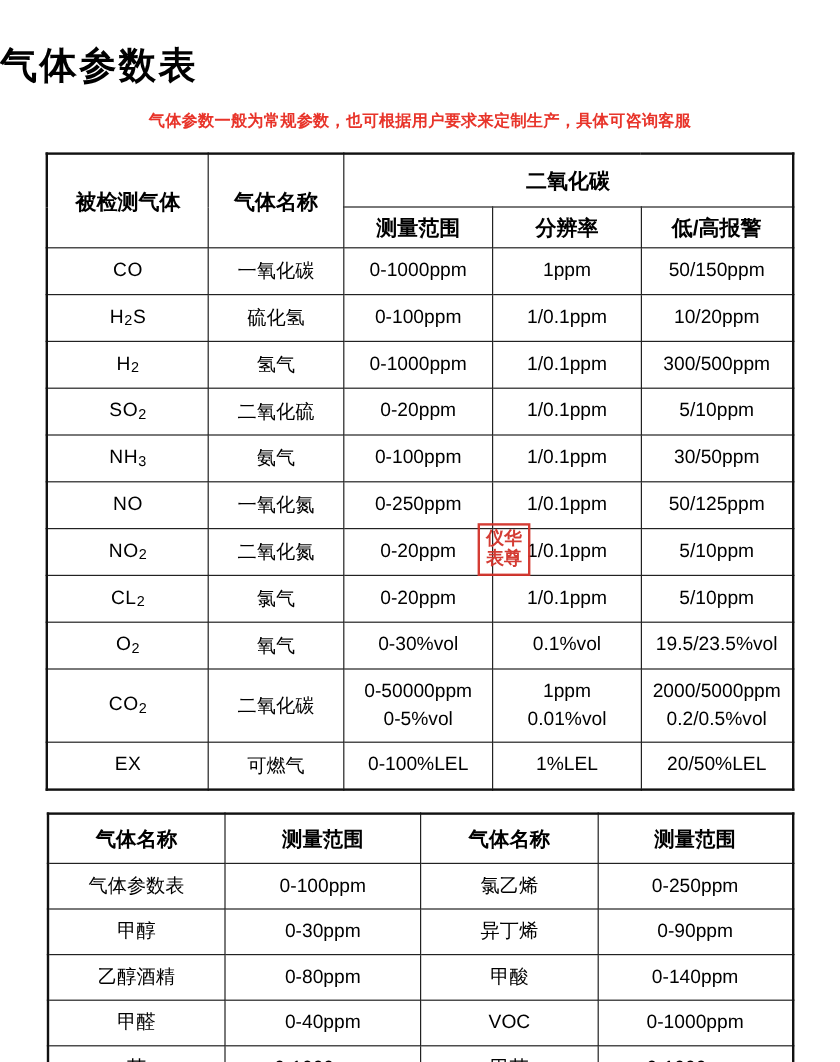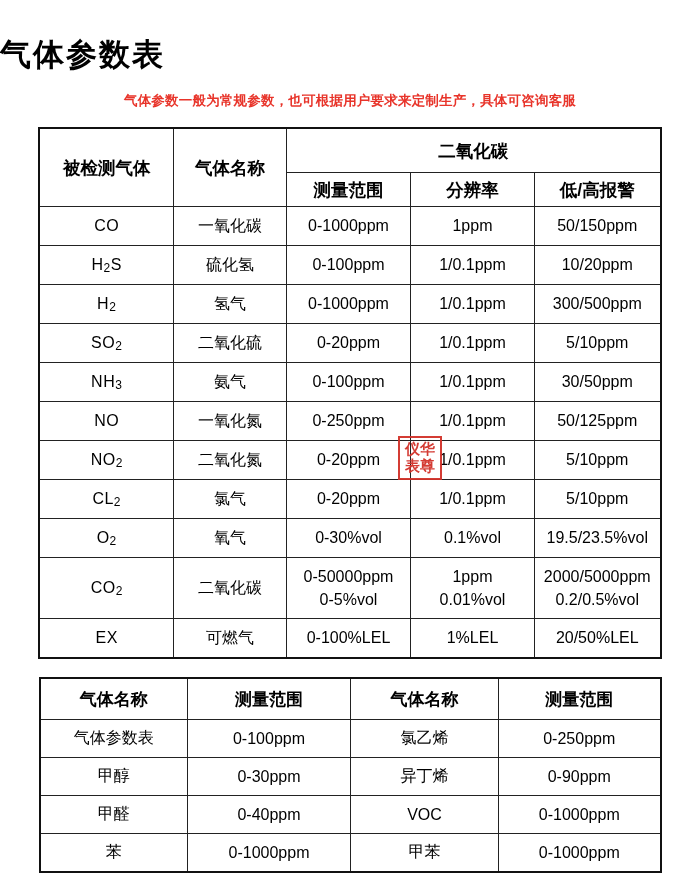--- a/index.html
+++ b/index.html
@@ -266,20 +266,26 @@
         <td>氯乙烯</td>
         <td>0-250ppm</td>
       </tr>
       <tr>
         <td>甲醇</td>
         <td>0-30ppm</td>
         <td>异丁烯</td>
         <td>0-90ppm</td>
       </tr>
       <tr>
+        <td>乙醇酒精</td>
+        <td>0-80ppm</td>
+        <td>甲酸</td>
+        <td>0-140ppm</td>
+      </tr>
+      <tr>
         <td>甲醛</td>
         <td>0-40ppm</td>
         <td>VOC</td>
         <td>0-1000ppm</td>
       </tr>
       <tr>
         <td>苯</td>
         <td>0-1000ppm</td>
         <td>甲苯</td>
         <td>0-1000ppm</td>

